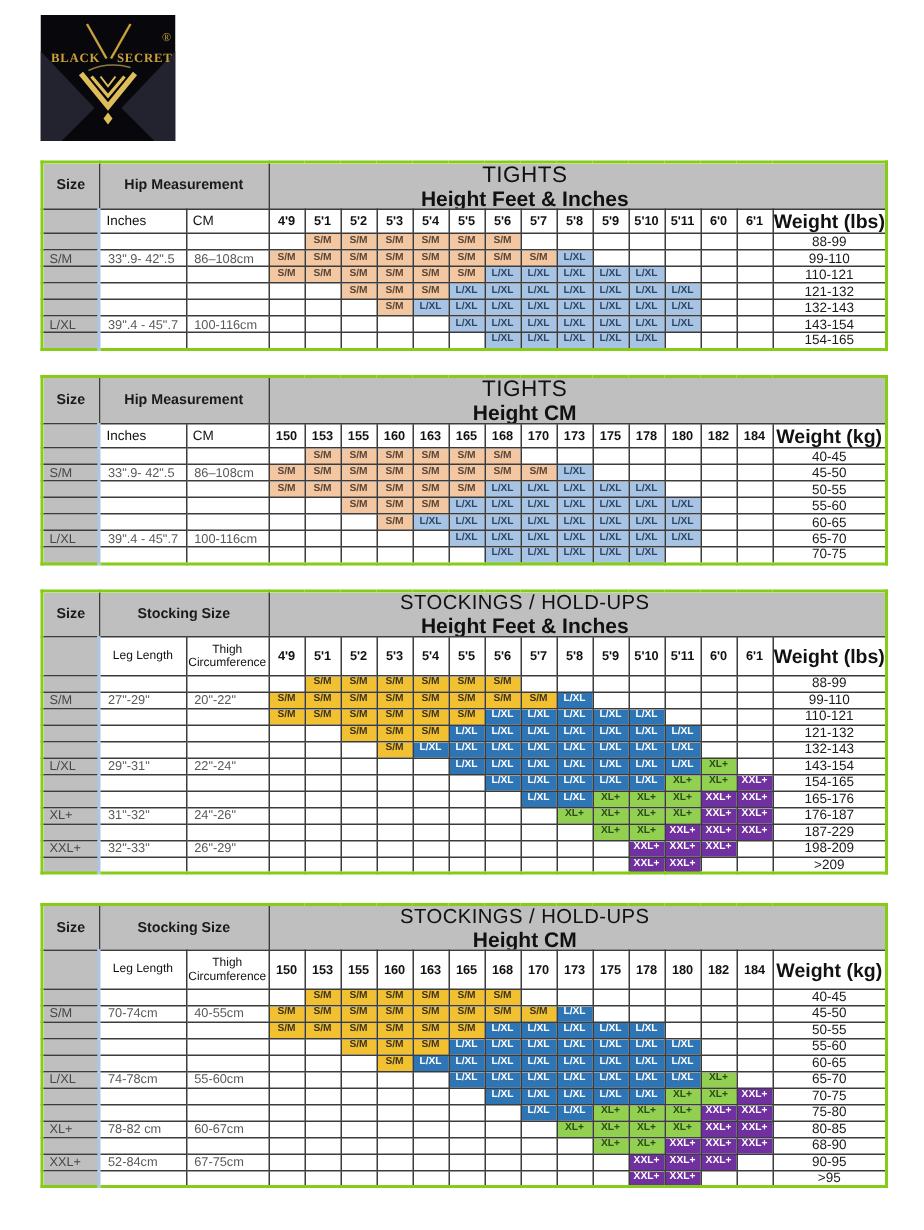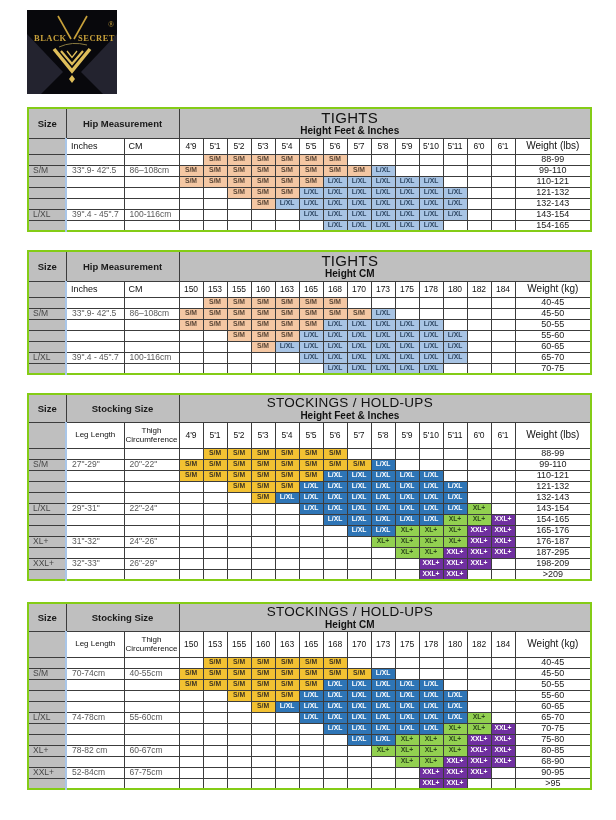--- a/index.html
+++ b/index.html
@@ -13,27 +13,27 @@
   .col-size{width:38px}.col-m1{width:58px}.col-m2{width:55px}.col-h{width:24px}.col-w{width:76px}
   tr.h1{height:30px}
   .style-stockings tr.h1{height:28px}
   .style-tights tr.h2{height:16px}
   .style-stockings tr.h2{height:26px}
   tbody tr{height:11px}
   .corner,.group{background:#BFBFBF;font-weight:bold;font-size:9.5px;color:#1a1a1a}
   .banner{background:#BFBFBF;color:#111}
   .banner .title{font-size:15px;font-weight:normal;padding-right:70px;letter-spacing:.3px}
   .style-stockings .banner .title{font-size:13.5px}
-  .banner .subtitle{font-size:10px;font-weight:bold;padding-right:70px;margin-top:1px}
+  .banner .subtitle{font-size:14px;font-weight:bold;padding-right:70px;margin-top:1px}
   .blank{background:#BFBFBF}
   .sub{font-weight:normal;font-size:8.5px;background:#fff;color:#111}
   .style-tights .sub{text-align:left;padding-left:4px;font-size:9px}
   .style-stockings .sub{white-space:normal;line-height:1.15;font-size:8px}
-  .hh{font-weight:normal;font-size:8.5px;background:#fff;color:#111}
-  .wh{font-weight:normal;font-size:10px;background:#fff;color:#111}
+  .hh{font-weight:bold;font-size:8.5px;background:#fff;color:#111}
+  .wh{font-weight:bold;font-size:13px;background:#fff;color:#111}
   .sz{background:#BFBFBF;color:#474747;text-align:left;padding-left:4px;font-size:8.5px}
   .m{background:#fff;color:#595959;text-align:left;padding-left:5px;font-size:8.5px}
   .bl{border-left:2px solid #A9C6E8}
   .dc{font-weight:bold;font-size:6.8px;background:#fff}
   .wt{font-size:9px;color:#1a1a1a;background:#fff}
   .style-tights .c-sm{background:#F4C7A3;color:#5a4636}
   .style-tights .c-lxl{background:#A8C4E4;color:#2f4763}
   .style-stockings .c-sm{background:#F2C132;color:#3e3422}
   .style-stockings .c-lxl{background:#2E75B6;color:#fff}
   .style-stockings .c-xl{background:#92D050;color:#2d4a1c}
@@ -698,21 +698,21 @@
           <td class="dc "></td>
           <td class="dc "></td>
           <td class="dc "></td>
           <td class="dc "></td>
           <td class="dc "></td>
           <td class="dc c-xl">XL+</td>
           <td class="dc c-xl">XL+</td>
           <td class="dc c-xxl">XXL+</td>
           <td class="dc c-xxl">XXL+</td>
           <td class="dc c-xxl">XXL+</td>
-          <td class="wt">187-295</td>
+          <td class="wt">187-229</td>
         </tr>
         <tr>
           <td class="sz">XXL+</td>
           <td class="m bl">32"-33"</td>
           <td class="m">26"-29"</td>
           <td class="dc "></td>
           <td class="dc "></td>
           <td class="dc "></td>
           <td class="dc "></td>
           <td class="dc "></td>

